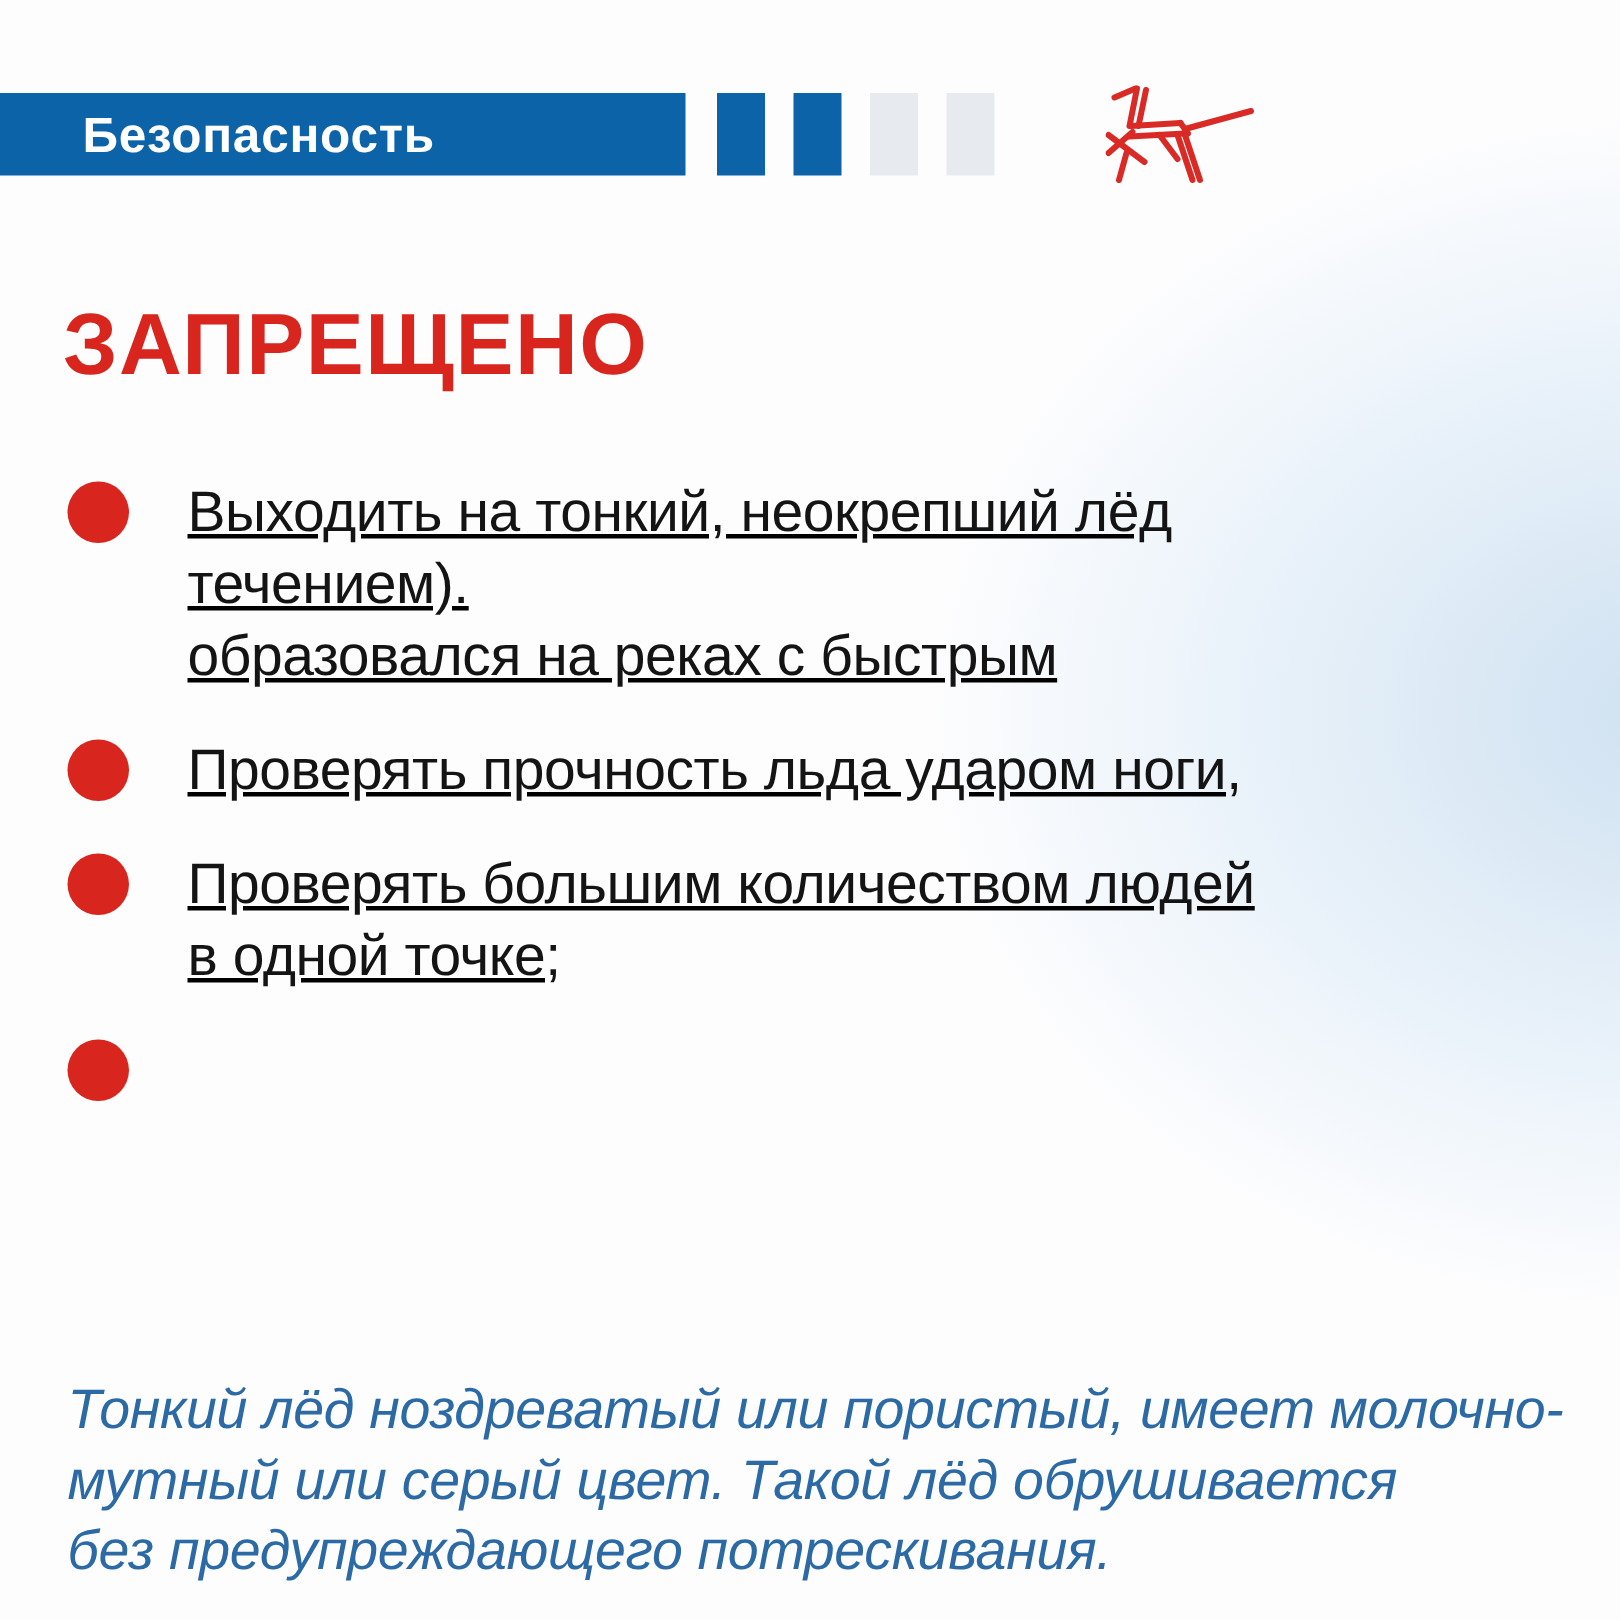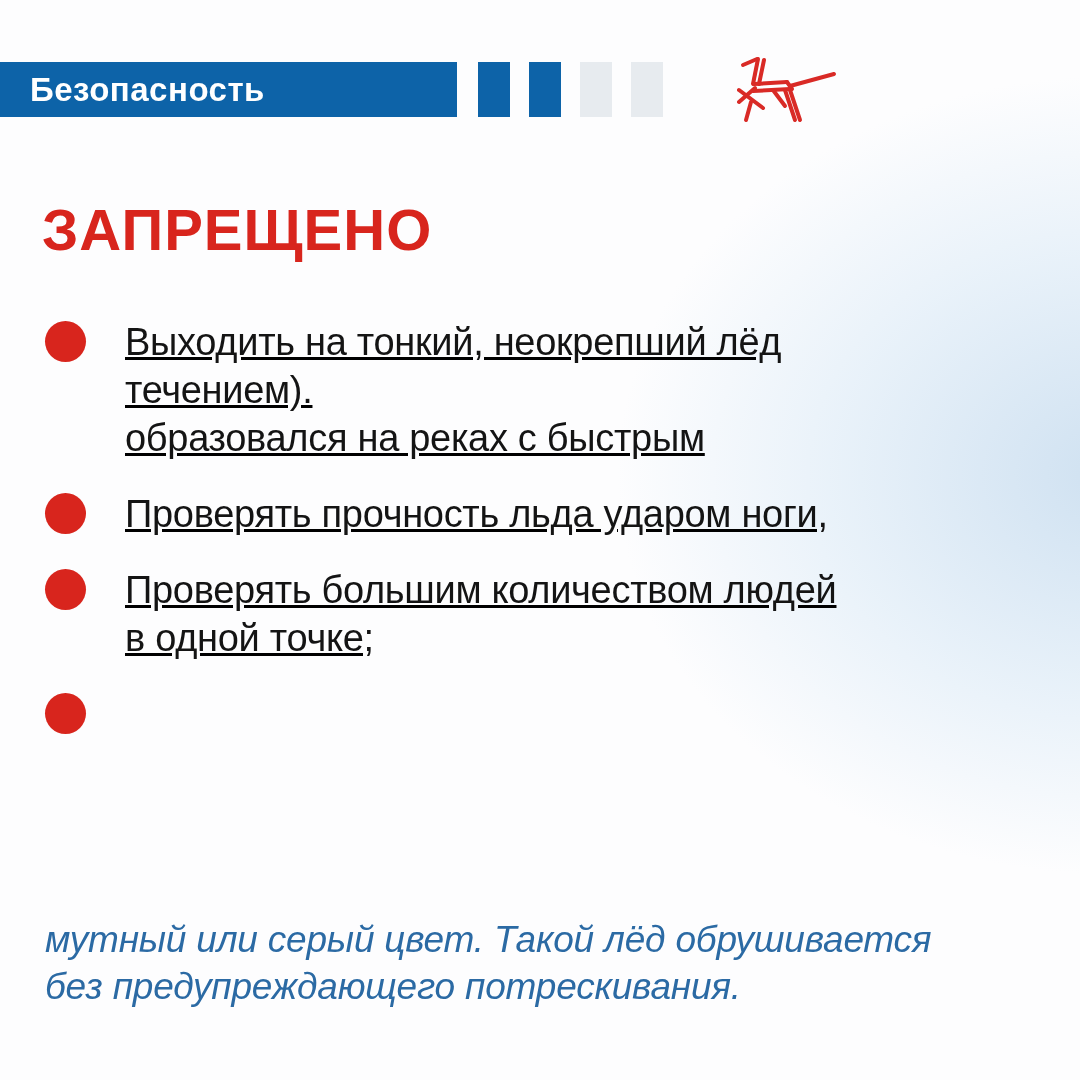--- a/index.html
+++ b/index.html
@@ -10,21 +10,21 @@
     font-family:"Liberation Sans",sans-serif;
     background:
       radial-gradient(62% 50% at 103% 44%, #cfe1f1 0%, rgba(226,238,248,.75) 42%, rgba(255,255,255,0) 74%),
       #fdfdfe;
   }
   
   .banner{
     position:absolute;left:0;top:62px;width:457px;height:55px;
     background:#0d63a8;color:#ffffff;
     display:flex;align-items:center;
-    padding-left:30px;box-sizing:border-box;
+    padding-left:55px;box-sizing:border-box;
     font-size:33px;font-weight:bold;letter-spacing:.5px;
   }
   .deco{position:absolute;top:62px;left:478px;display:flex;gap:19px;}
   .deco .sq{width:32px;height:55px;}
   .sq-b{background:#0d63a8;}
   .sq-g{background:#e7ebef;}
   
   .horse{position:absolute;left:737px;top:50px;width:100px;height:85px;}
   
   .brand{position:absolute;left:838px;top:44px;width:224px;text-align:center;}
@@ -118,17 +118,18 @@
       </div>
     </div>
 
     <div class="item">
       <div class="bullet"></div>
     </div>
 
   </div>
 
   <div class="note">
+    <div>Тонкий лёд ноздреватый или пористый, имеет молочно-</div>
     <div>мутный или серый цвет. Такой лёд обрушивается</div>
     <div>без предупреждающего потрескивания.</div>
   </div>
 
 </div>
 
 </body></html>

